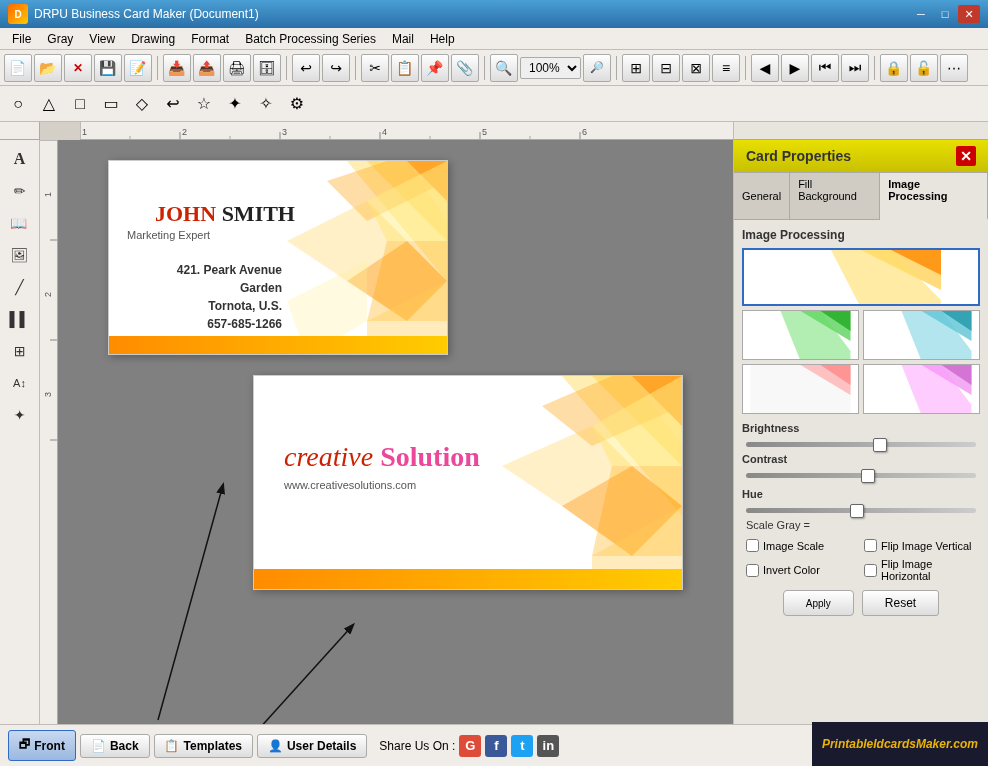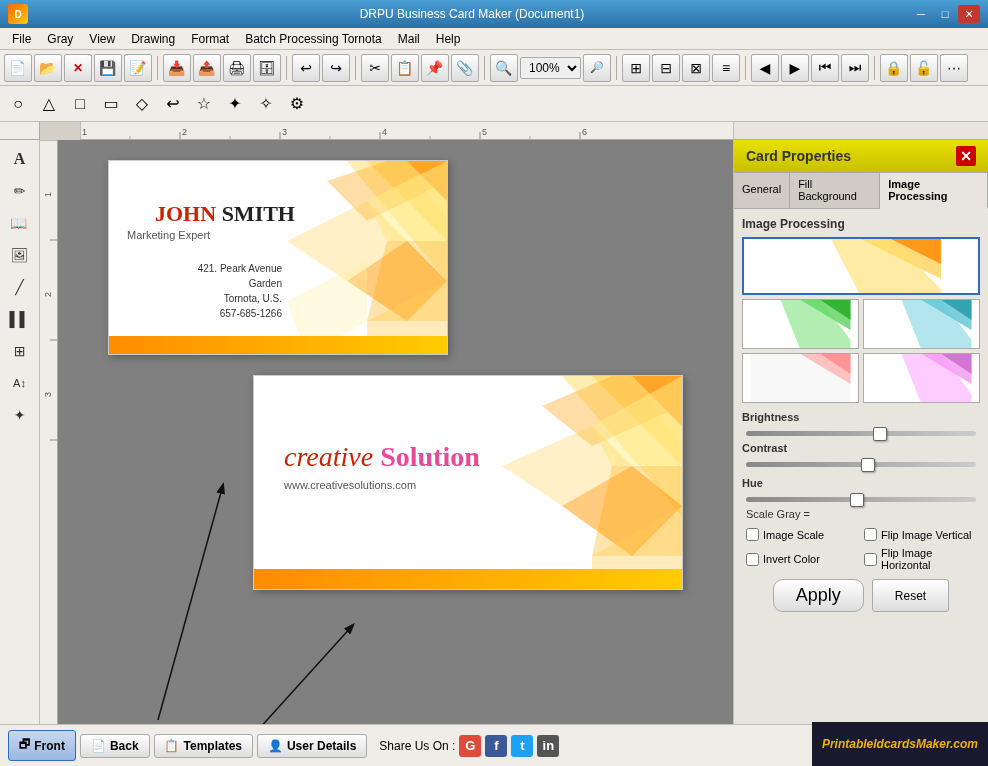--- a/index.html
+++ b/index.html
@@ -1,20 +1,20 @@
 <!DOCTYPE html>
 <html><head>
   <meta charset="utf-8">
   <style>
     * { box-sizing: border-box; margin: 0; padding: 0; }
     body { font-family: 'Segoe UI', Arial, sans-serif; font-size: 12px; background: #d4d0c8; width: 988px; height: 766px; overflow: hidden; }
     
     
     #title-bar { background: linear-gradient(to bottom, #4a9fd4, #2a6fa8); height: 28px; display: flex; align-items: center; justify-content: space-between; padding: 0 8px; color: white; font-size: 12px; }
-    #title-bar .title { flex: 1; text-align: center; }
+    #title-bar .title { flex: 1; text-align: left; }
     #title-bar .win-controls { display: flex; gap: 2px; }
     #title-bar .win-btn { width: 22px; height: 18px; display: flex; align-items: center; justify-content: center; font-size: 11px; cursor: pointer; border-radius: 2px; }
     #title-bar .close-btn { background: #c0392b; }
     #title-bar .app-icon { width: 20px; height: 20px; background: linear-gradient(135deg, #ff6600, #ffcc00); border-radius: 3px; margin-right: 6px; display: flex; align-items: center; justify-content: center; font-size: 10px; color: white; font-weight: bold; }
 
     
     #menu-bar { background: #f0ede8; height: 22px; display: flex; align-items: center; padding: 0 4px; border-bottom: 1px solid #c0bdb8; }
     .menu-item { padding: 2px 8px; cursor: pointer; font-size: 12px; border-radius: 2px; }
 
     
@@ -40,21 +40,21 @@
     
     #canvas-area { flex: 1; background: #808080; position: relative; overflow: auto; }
 
     
     .card { position: absolute; background: white; border: 1px solid #ccc; box-shadow: 2px 2px 8px rgba(0,0,0,0.3); }
     #card1 { left: 50px; top: 20px; width: 330px; height: 190px; overflow: hidden; }
     #card2 { left: 200px; top: 230px; width: 420px; height: 220px; overflow: hidden; }
     .card-name-john { color: #cc2200; font-size: 22px; font-weight: bold; font-family: Georgia, serif; margin-left: 28px; }
     .card-name-smith { color: #222; font-size: 22px; font-weight: bold; font-family: Georgia, serif; }
     .card-title { color: #555; font-size: 11px; margin-top: 2px; }
-    .card-address { color: #333; font-size: 10px; line-height: 1.5; text-align: right; }
+    .card-address { color: #333; font-size: 12px; line-height: 1.5; text-align: right; font-weight: bold; }
 
     
     .card2-creative { color: #cc2200; font-size: 28px; font-weight: normal; font-family: Georgia, serif; font-style: italic; }
     .card2-solution { color: #ec4899; font-size: 28px; font-weight: bold; font-family: Georgia, serif; }
     .card2-url { color: #555; font-size: 11px; }
 
     
     #right-panel { width: 255px; background: #e8e4de; border-left: 1px solid #c0bdb8; display: flex; flex-direction: column; }
     #panel-title { background: linear-gradient(to bottom, #e8e000, #c8c000); padding: 6px 12px; text-align: center; font-weight: bold; font-size: 14px; color: #333; border-bottom: 1px solid #aaa; display: flex; align-items: center; justify-content: space-between; }
     #panel-tabs { display: flex; background: #d0ccc4; border-bottom: 1px solid #aaa; }
@@ -107,21 +107,21 @@
     <div class="win-btn close-btn">✕</div>
   </div>
 </div>
 
 <div id="menu-bar">
   <div class="menu-item">File</div>
   <div class="menu-item">Gray</div>
   <div class="menu-item">View</div>
   <div class="menu-item">Drawing</div>
   <div class="menu-item">Format</div>
-  <div class="menu-item">Batch Processing Tornota</div>
+  <div class="menu-item">Batch Processing Series</div>
   <div class="menu-item">Mail</div>
   <div class="menu-item">Help</div>
 </div>
 
 <div id="toolbar">
   <div class="tb-btn" title="New">📄</div>
   <div class="tb-btn" title="Open">📂</div>
   <div class="tb-btn" title="Close" style="color:#c00;font-size:12px;font-weight:bold;">✕</div>
   <div class="tb-btn" title="Save">💾</div>
   <div class="tb-btn" title="Save As">📝</div>
@@ -301,21 +301,21 @@
   </div>
 
   <div id="right-panel" style="width:255px; background:#e8e4de; border-left:1px solid #c0bdb8; display:flex; flex-direction:column;">
 
     <div id="panel-title" style="background:linear-gradient(to bottom,#e8e000,#c8c000); padding:6px 12px; display:flex; align-items:center; justify-content:space-between; border-bottom:1px solid #aaa;">
       <span style="font-weight:bold;font-size:14px;color:#333;">Card Properties</span>
       <div class="panel-close">✕</div>
     </div>
 
     <div id="panel-tabs" style="display:flex; background:#d0ccc4; border-bottom:1px solid #aaa;">
-      <div class="panel-tab" style="padding:10px 8px;font-size:11px;cursor:pointer;border-right:1px solid #aaa;">General</div>
+      <div class="panel-tab" style="padding:17px 8px;font-size:11px;cursor:pointer;border-right:1px solid #aaa;">General</div>
       <div class="panel-tab" style="padding:5px 8px;font-size:11px;cursor:pointer;border-right:1px solid #aaa;">Fill Background</div>
       <div class="panel-tab active" style="padding:5px 8px;font-size:11px;cursor:pointer;background:#e8e4de;border-bottom:2px solid #e8e4de;margin-bottom:-1px;font-weight:bold;">Image Processing</div>
     </div>
 
     <div id="panel-content" style="flex:1;padding:8px;overflow-y:auto;">
 
       <div class="img-section-title">Image Processing</div>
 
       <div style="margin-bottom:8px;">
 
@@ -407,21 +407,21 @@
           <input type="checkbox" style="">
           <span>Invert Color</span>
         </div>
         <div class="cb-item">
           <input type="checkbox" style="">
           <span>Flip Image Horizontal</span>
         </div>
       </div>
 
       <div class="btn-row" style="display:flex;gap:8px;justify-content:center;margin-top:8px;">
-        <button class="action-btn" style="padding:5px 22px;background:linear-gradient(to bottom,#fff,#ddd);border:1px solid #aaa;border-radius:10px;cursor:pointer;font-size:18px;">Apply</button>
+        <button class="action-btn" style="padding:5px 22px;background:linear-gradient(to bottom,#fff,#ddd);border:1px solid #aaa;border-radius:4px;cursor:pointer;font-size:10px;">Apply</button>
         <button class="action-btn" style="padding:5px 22px;background:linear-gradient(to bottom,#fff,#ddd);border:1px solid #aaa;border-radius:3px;cursor:pointer;font-size:12px;">Reset</button>
       </div>
 
     </div>
   </div>
 </div>
 
 <div id="bottom-bar" style="height:42px;background:#f0ede8;border-top:1px solid #c0bdb8;display:flex;align-items:center;padding:0 8px;gap:4px;position:relative;">
 
   <div class="bottom-tab active">

